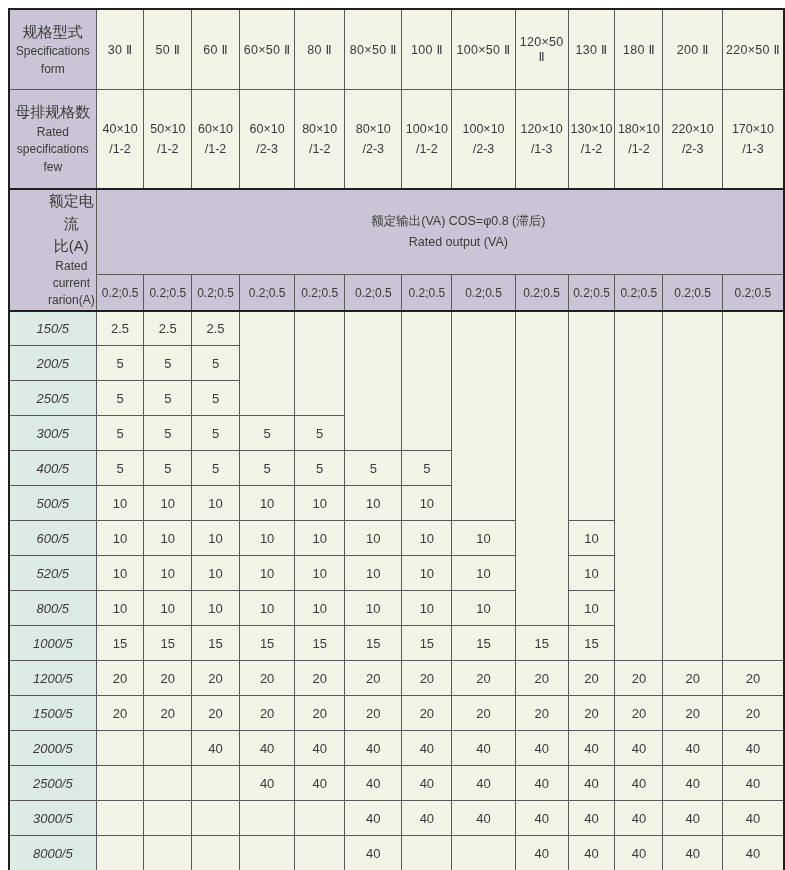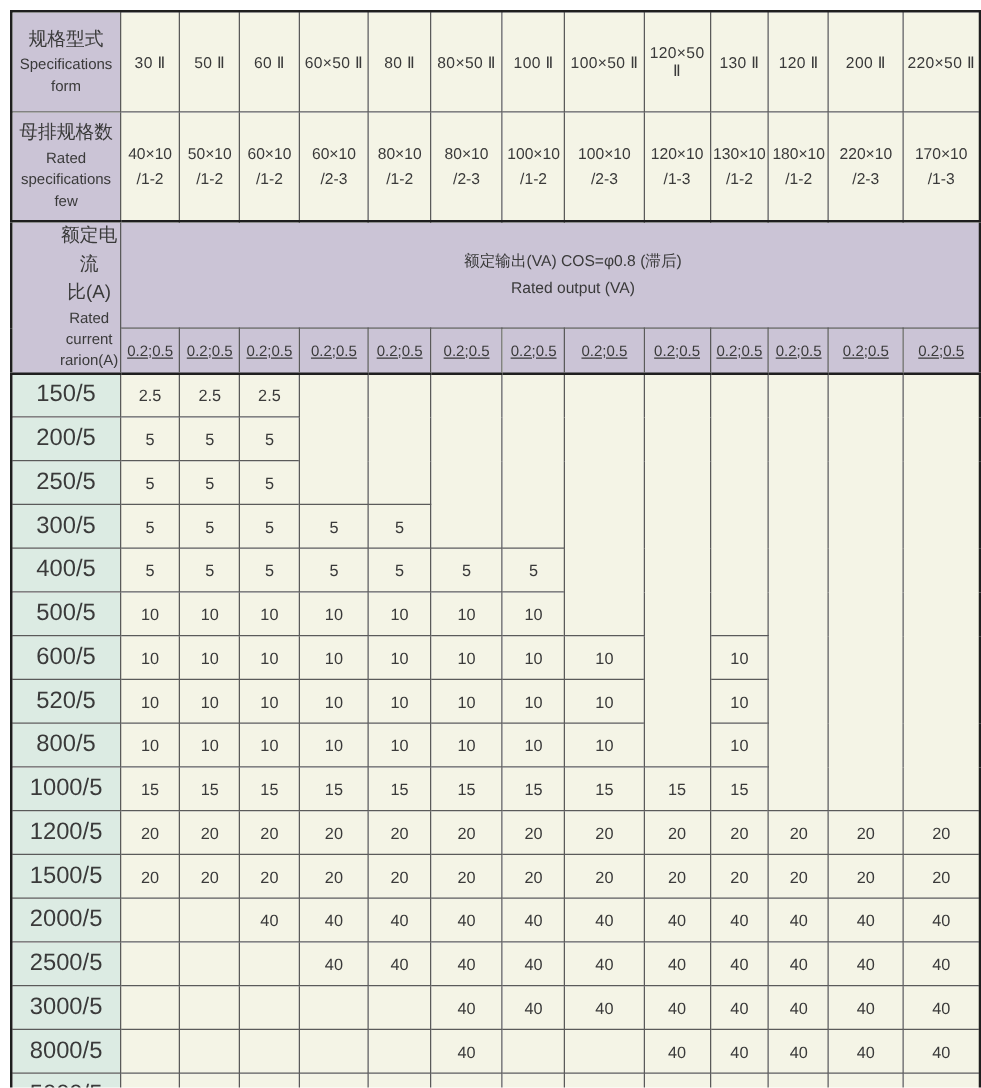--- a/index.html
+++ b/index.html
@@ -32,28 +32,28 @@
   }
   
   tr.row-output td{border-top:2px solid var(--frame);padding-left:38px;}
   tr.first-data td{border-top:2px solid var(--frame);}
 
   td.corner{background:var(--lavender);}
   td.spec-head{background:var(--ivory);font-size:12.5px;letter-spacing:.3px;}
   td.busbar{background:var(--ivory);font-size:12.5px;line-height:1.6;white-space:pre-line;}
   td.output{background:var(--lavender);font-size:12.5px;line-height:1.7;}
   td.acc{background:var(--lavender);font-size:12px;}
-  td.rowlabel{background:var(--mint);font-size:19px;}
+  td.rowlabel{background:var(--mint);font-size:13px;font-style:italic;}
   td.val{background:var(--ivory);font-size:13px;}
   .zh{font-size:15px;line-height:1.5;white-space:pre-line;}
   .en{font-size:12px;line-height:1.45;white-space:pre-line;}
   tr.row-spec{height:80px;}
-  tr.row-busbar{height:88px;}
+  tr.row-busbar{height:100px;}
   tr.row-output{height:48px;}
-  tr.row-acc{height:20px;text-decoration:underline;}
+  tr.row-acc{height:20px;}
   tr.data-row{height:35px;}
 </style>
 </head>
 <body>
 
 <div class="page">
   <table>
     <colgroup id="cols">
         <col style="width: 77px;">
         <col style="width: 48px;">
@@ -80,21 +80,21 @@
       <td class="spec-head">30 Ⅱ</td>
           <td class="spec-head">50 Ⅱ</td>
           <td class="spec-head">60 Ⅱ</td>
           <td class="spec-head">60×50 Ⅱ</td>
           <td class="spec-head">80 Ⅱ</td>
           <td class="spec-head">80×50 Ⅱ</td>
           <td class="spec-head">100 Ⅱ</td>
           <td class="spec-head">100×50 Ⅱ</td>
           <td class="spec-head">120×50 Ⅱ</td>
           <td class="spec-head">130 Ⅱ</td>
-          <td class="spec-head">120 Ⅱ</td>
+          <td class="spec-head">180 Ⅱ</td>
           <td class="spec-head">200 Ⅱ</td>
           <td class="spec-head">220×50 Ⅱ</td>
         </tr>
       <tr class="row-busbar" id="tr-busbar">
         <td class="corner">
           <div class="zh">母排规格数</div>
           <div class="en">Rated
 specifications
 few</div>
         </td>

